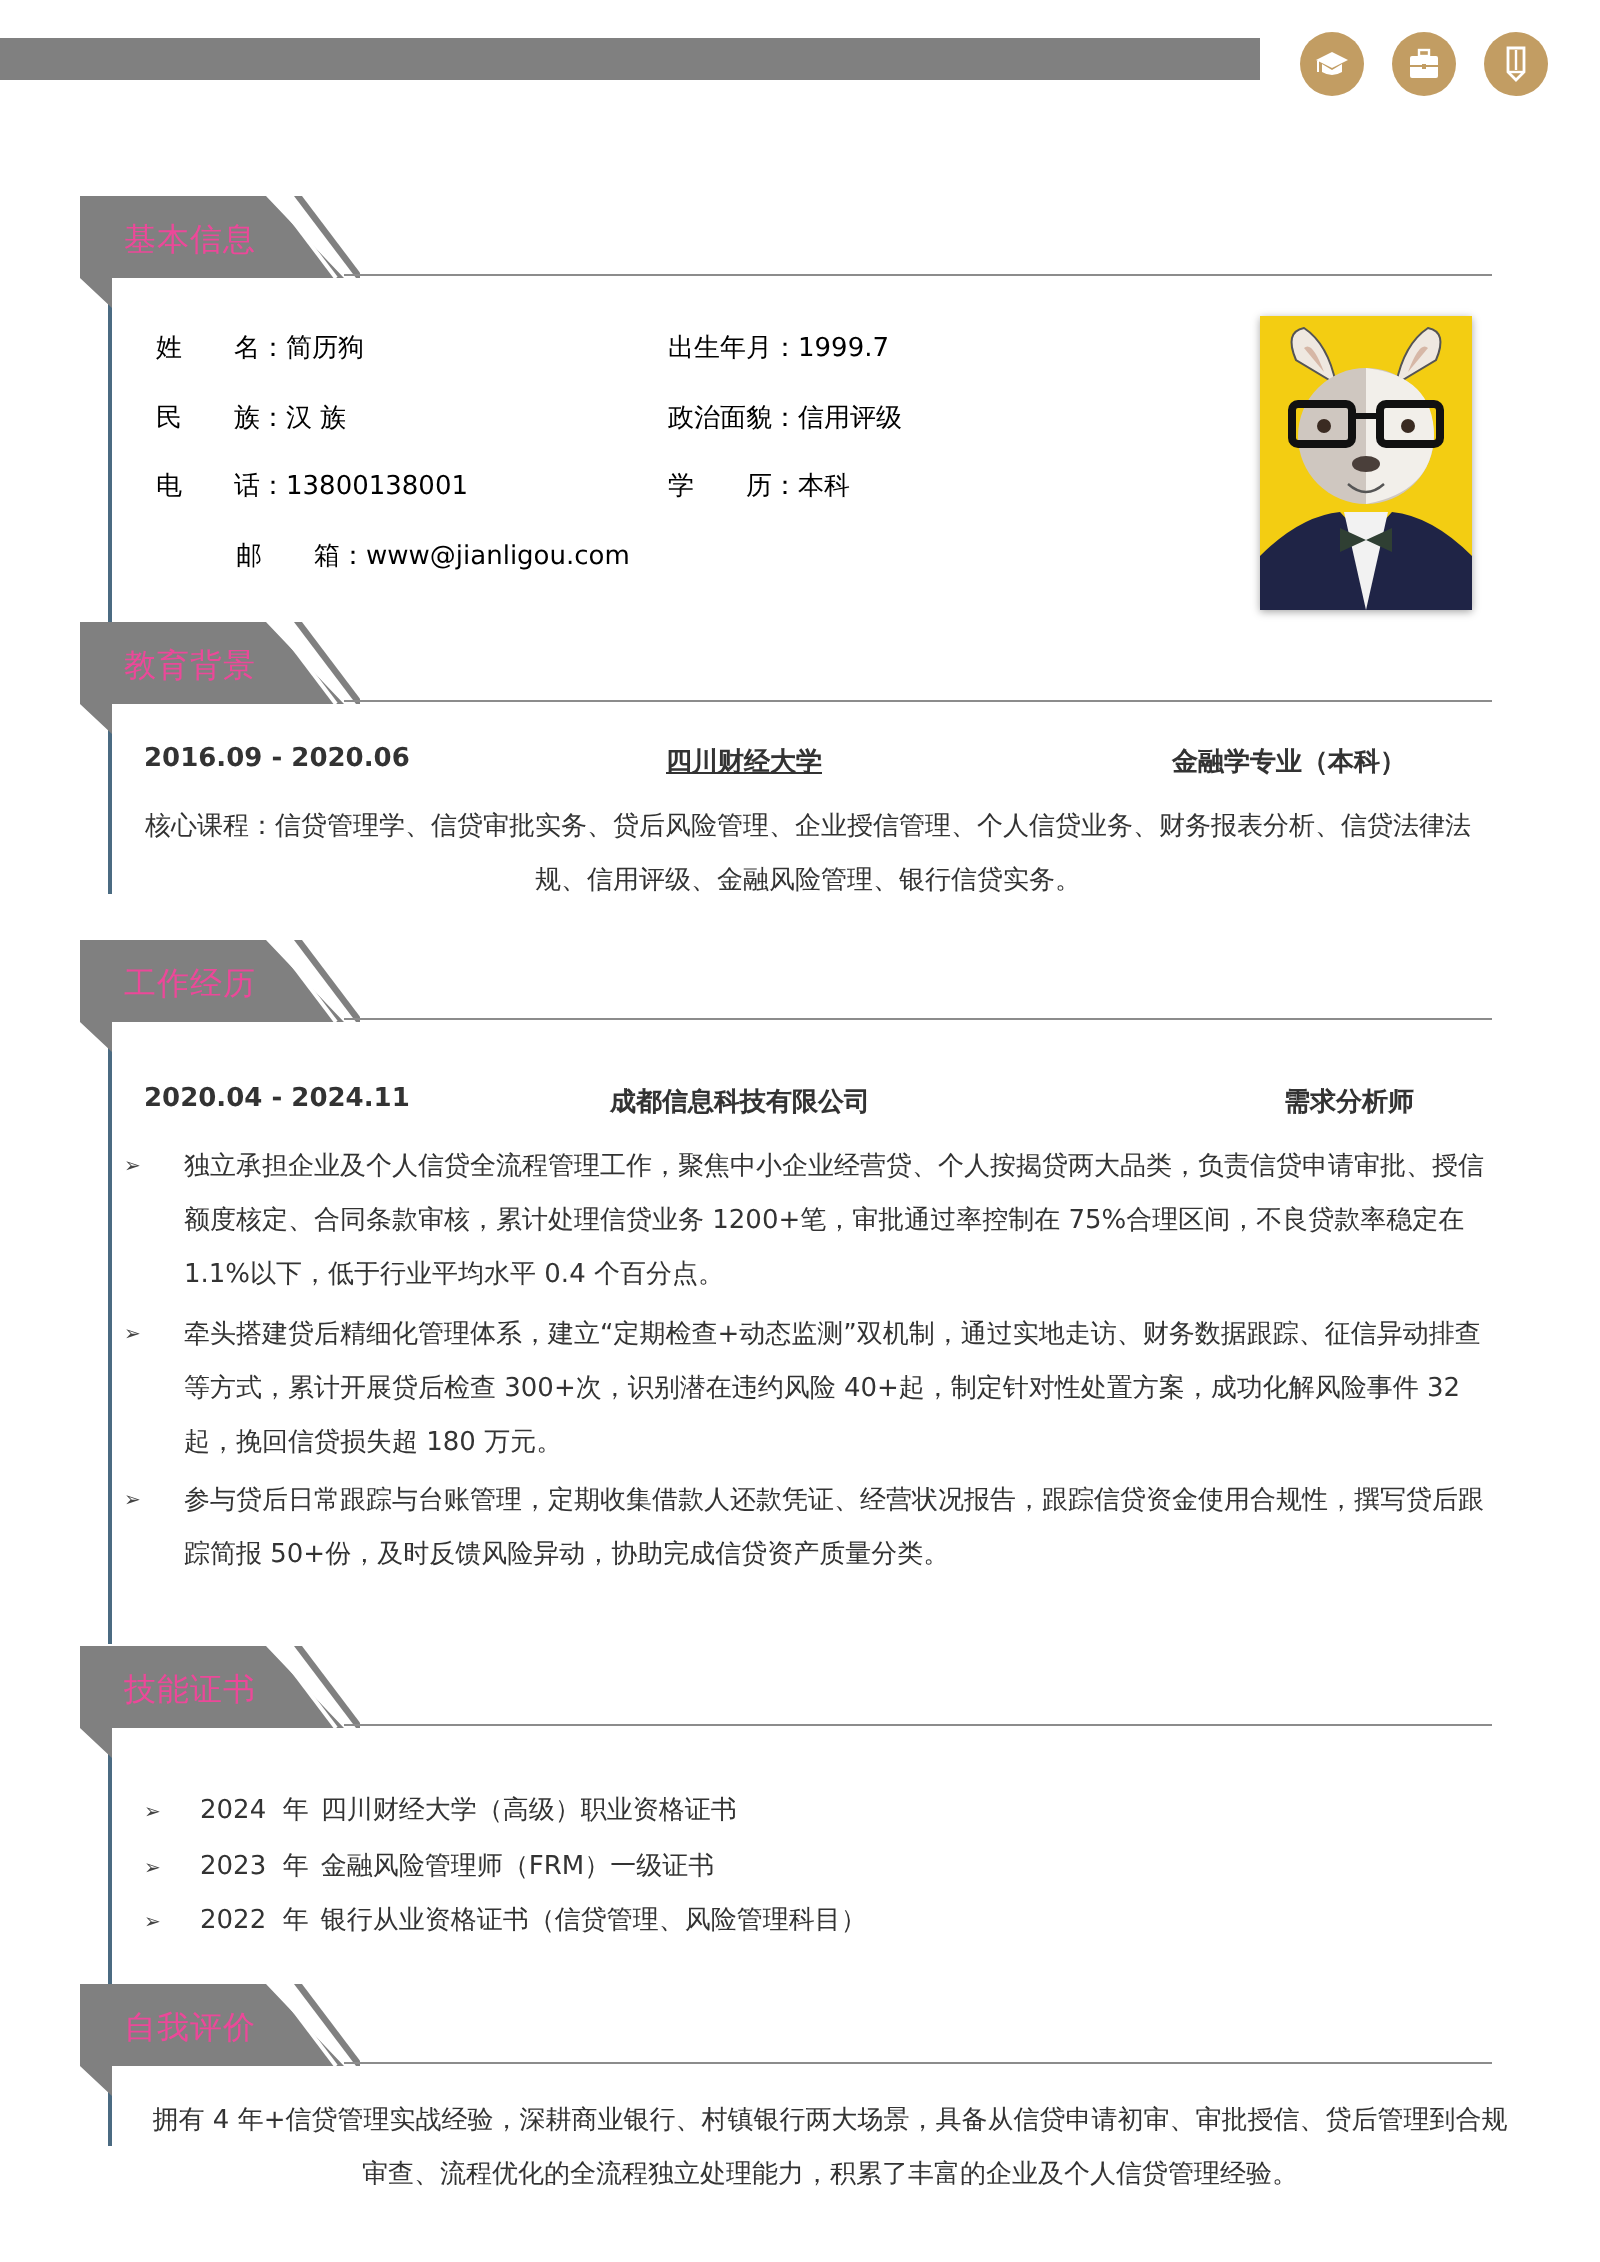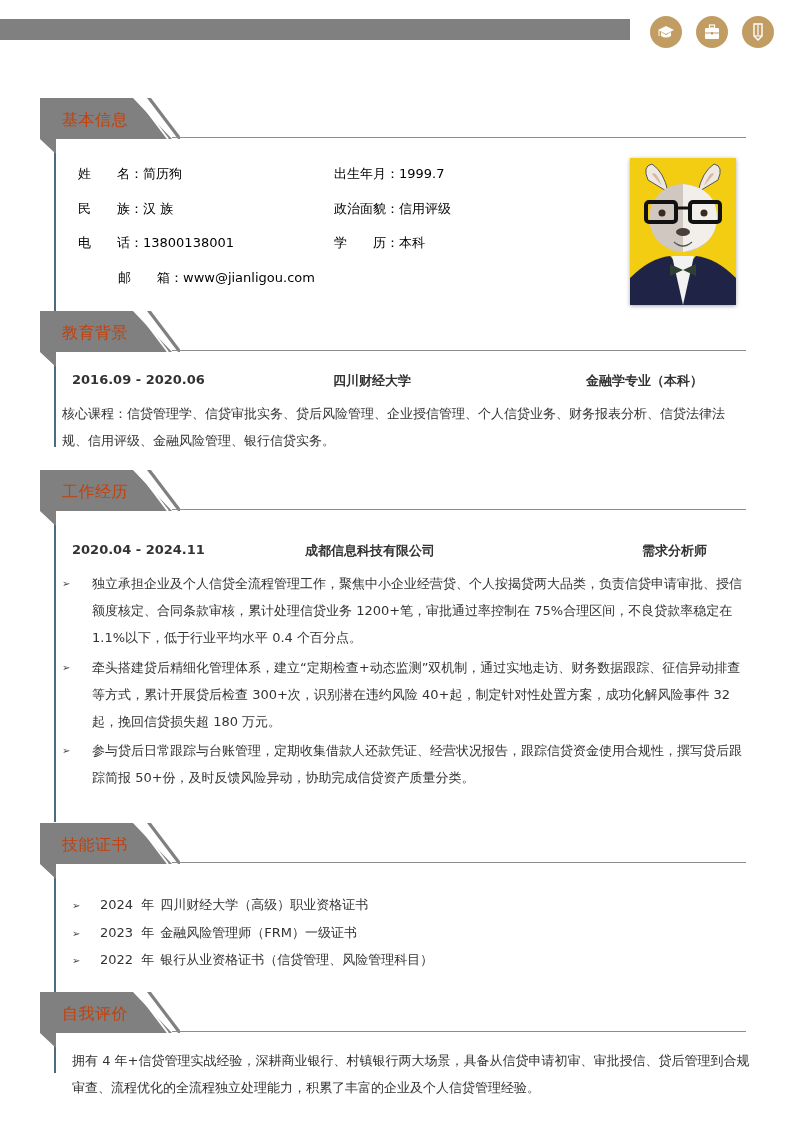--- a/index.html
+++ b/index.html
@@ -25,21 +25,21 @@
   .top-icon svg { width: 20px; height: 20px; }
 
   
   .vline { position: absolute; left: 54px; width: 2px; background: #4b6b82; }
 
   
   .section-header { position: absolute; left: 40px; width: 706px; height: 48px; }
   .section-header .tab-svg { position: absolute; left: 0; top: 0; }
   .section-header .title {
     position: absolute; left: 22px; top: 12px;
-    font-size: 16px; color: #c2410c; letter-spacing: 0.5px;
+    font-size: 16px; color: #ec4899; letter-spacing: 0.5px;
   }
   .section-header .divider {
     position: absolute; left: 132px; right: 0; top: 39px; height: 1px; background: #8c8c8c;
   }
 
   
   .info-row { position: absolute; font-size: 13px; color: #000000; white-space: nowrap; }
   .lbl-spread { display: inline-block; width: 52px; text-align: justify; text-align-last: justify; }
   .photo {
     position: absolute; left: 630px; top: 158px; width: 106px; height: 147px;
@@ -49,21 +49,21 @@
   }
 
   
   .entry-row {
     position: absolute; left: 72px; width: 650px; height: 20px;
     font-size: 13px; font-weight: bold; color: #333;
   }
   .entry-row span { position: absolute; top: 0; white-space: nowrap; }
 
   .para {
-    position: absolute; font-size: 13px; line-height: 27px; color: #333;
+    position: absolute; font-size: 13px; line-height: 27px; color: #333; text-align: center;
   }
   .bullet-item {
     position: absolute; left: 62px; width: 684px; font-size: 13px; line-height: 27px; color: #333;
   }
   .bullet-item .arrow {
     position: absolute; left: 0; top: 0; font-size: 10px; color: #444;
   }
   .bullet-item .btext { display: block; padding-left: 30px; }
 
   .cert-item { position: absolute; left: 72px; font-size: 13px; color: #333; white-space: nowrap; }
@@ -172,21 +172,21 @@
     <line x1="97" y1="0" x2="128" y2="41" stroke="#fff" stroke-width="2"></line>
     <line x1="103" y1="0" x2="134" y2="41" stroke="#fff" stroke-width="2"></line>
     <polygon points="107,0 111,0 142,41 138,41" fill="#808080"></polygon>
   </svg>
   <div class="title">教育背景</div>
   <div class="divider"></div>
 </div>
 
 <div class="entry-row" style="top:372px;">
   <span style="left:0;">2016.09 - 2020.06</span>
-  <span style="left:261px;">四川财经大学</span>
+  <span style="left:261px;text-decoration:underline;">四川财经大学</span>
   <span style="left:514px;">金融学专业（本科）</span>
 </div>
 <div class="para" style="left:62px;top:400px;width:684px;">核心课程：信贷管理学、信贷审批实务、贷后风险管理、企业授信管理、个人信贷业务、财务报表分析、信贷法律法规、信用评级、金融风险管理、银行信贷实务。</div>
 
 <div class="section-header" style="top:470px;">
   <svg class="tab-svg" width="140" height="60" viewBox="0 0 140 60">
     <polygon points="0,0 93,0 132,41 16,41 16,56 0,41" fill="#808080"></polygon>
     <line x1="97" y1="0" x2="128" y2="41" stroke="#fff" stroke-width="2"></line>
     <line x1="103" y1="0" x2="134" y2="41" stroke="#fff" stroke-width="2"></line>
     <polygon points="107,0 111,0 142,41 138,41" fill="#808080"></polygon>

